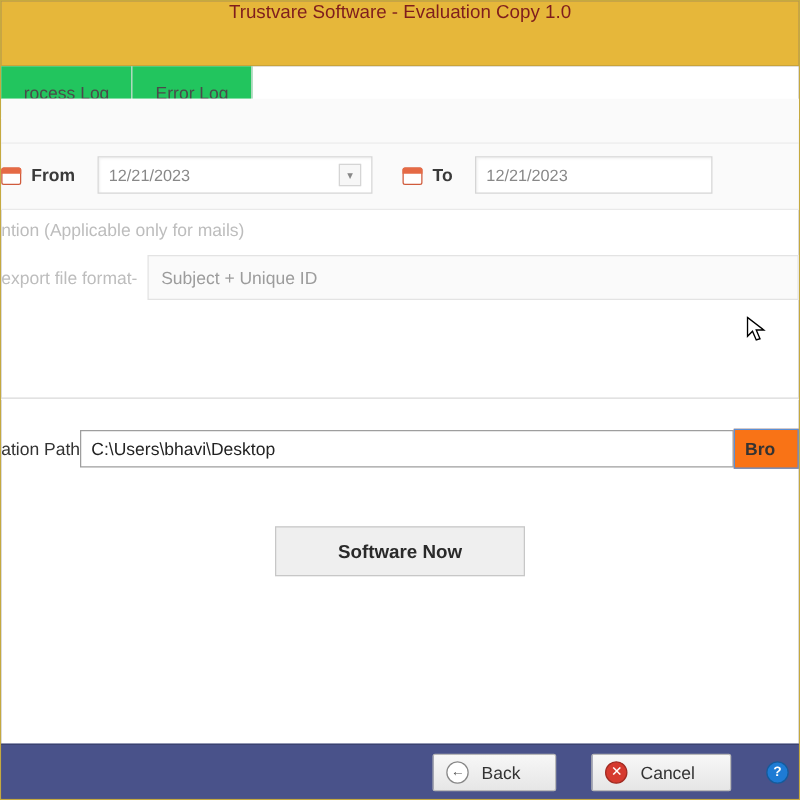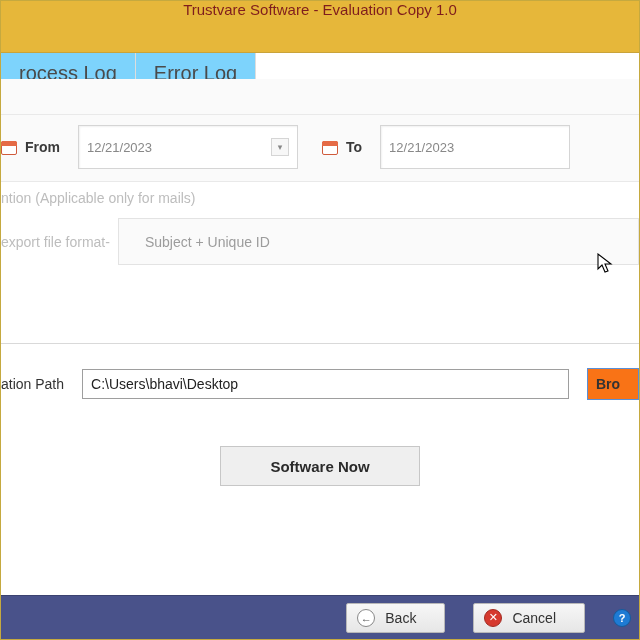--- a/index.html
+++ b/index.html
@@ -38,25 +38,25 @@
       background: #ffffff;
       border-bottom: 1px solid #e0e0e0;
       display: flex;
       align-items: stretch;
       padding-left: 0;
     }
     .tab {
       display: flex;
       align-items: center;
       padding: 0 18px;
-      font-size: 20px;
+      font-size: 14px;
       color: #4a4a4a;
       border-right: 1px solid #ddd;
       cursor: pointer;
-      background: #7dd3fc;
+      background: #22c55e;
     }
 
     .inner-panel {
       position: absolute;
       left: 0;
       right: 0;
       top: 78px;
       bottom: 44px;
       background: #ffffff;
     }
@@ -97,21 +97,21 @@
       border-radius: 2px 2px 0 0;
     }
     .date-label {
       font-weight: 600;
       font-size: 14px;
       color: #3a3a3a;
       margin-right: 18px;
     }
     .date-input {
       width: 220px;
-      height: 44px;
+      height: 30px;
       border: 1px solid #d5d5d5;
       background: #fff;
       box-shadow: inset 1px 1px 2px rgba(0,0,0,.06);
       padding: 0 8px;
       display: flex;
       align-items: center;
       color: #888;
       font-size: 13px;
       justify-content: space-between;
     }
@@ -136,41 +136,40 @@
       align-items: center;
       padding: 6px 0 18px 0;
     }
     .format-label {
       color: #bdbdbd;
       font-size: 14px;
       margin-right: 8px;
     }
     .format-select {
       flex: 1;
-      height: 47px;
+      height: 36px;
       border: 1px solid #e3e3e3;
       background: #fafafa;
-      padding: 0 26px;
+      padding: 0 10px;
       display: flex;
       align-items: center;
       color: #9c9c9c;
       font-size: 14px;
     }
 
     .divider {
       height: 1px;
       background: #d9d9d9;
       box-shadow: 0 1px 0 #fff;
       margin-top: 60px;
     }
 
     .path-row {
       display: flex;
       align-items: center;
-      gap: 18px;
       padding: 24px 0 10px 0;
     }
     .path-label {
       font-size: 14px;
       color: #333;
     }
     .path-input {
       flex: 1;
       height: 30px;
       border: 1px solid #9e9e9e;

